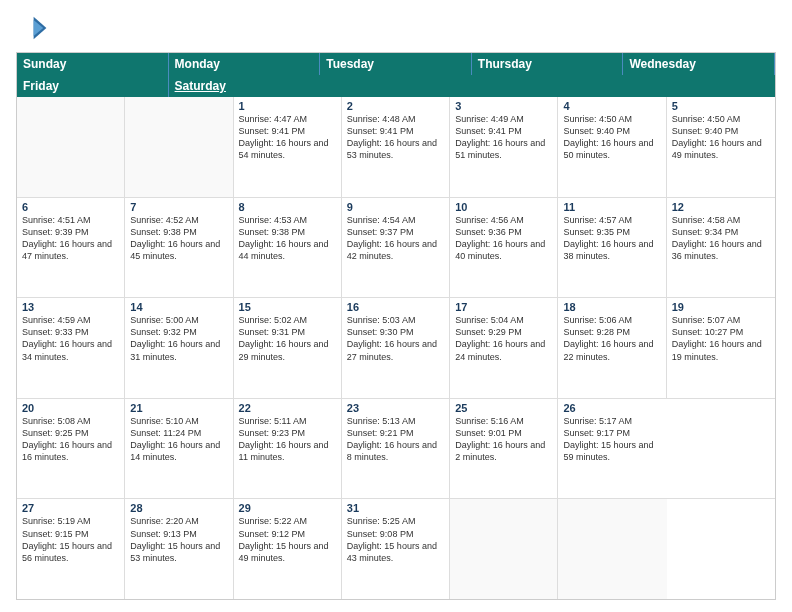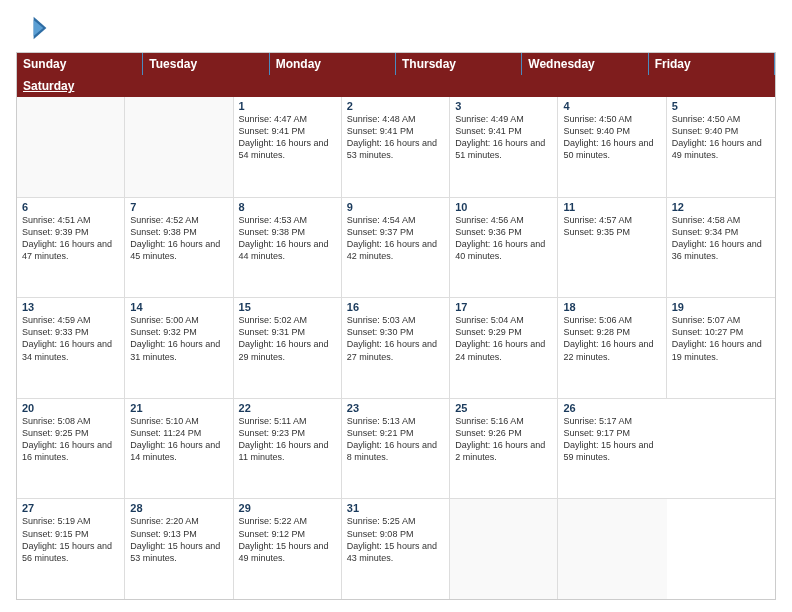--- a/index.html
+++ b/index.html
@@ -56,22 +56,22 @@
       font-weight: normal;
     }
     .calendar {
       flex: 1;
       display: flex;
       flex-direction: column;
       border: 1px solid #ccc;
     }
     .cal-header-row {
       display: grid;
-      grid-template-columns: repeat(6, 1fr);
-      background: #7f1d1d;
+      grid-template-columns: repeat(5, 1fr);
+      background: #0f766e;
     }
     .cal-header-cell {
       color: #fff;
       font-size: 12px;
       font-weight: bold;
       padding: 4px 6px;
       text-align: left;
       border-right: 1px solid #4a8bbf;
     }
     .cal-header-cell:last-child { border-right: none; text-decoration: underline; }
@@ -127,22 +127,22 @@
     </div>
     <div class="title-block">
       <div class="main-title"></div>
       <div class="subtitle"></div>
     </div>
   </div>
 
   <div class="calendar">
     <div class="cal-header-row" id="cal-header">
         <div class="cal-header-cell">Sunday</div>
+        <div class="cal-header-cell">Monday</div>
         <div class="cal-header-cell">Tuesday</div>
-        <div class="cal-header-cell">Monday</div>
         <div class="cal-header-cell">Thursday</div>
         <div class="cal-header-cell">Wednesday</div>
         <div class="cal-header-cell">Friday</div>
         <div class="cal-header-cell">Saturday</div>
       </div>
     <div class="cal-body" id="cal-body">
         <div class="cal-row">
           <div class="cal-cell empty"></div>
           <div class="cal-cell empty"></div>
           <div class="cal-cell">
@@ -204,20 +204,21 @@
           <div class="cal-cell">
         <span class="day-num">10</span>
         <span class="cell-line">Sunrise: 4:56 AM</span>
         <span class="cell-line">Sunset: 9:36 PM</span>
         <span class="cell-line">Daylight: 16 hours and 40 minutes.</span>
       </div>
           <div class="cal-cell">
         <span class="day-num">11</span>
         <span class="cell-line">Sunrise: 4:57 AM</span>
         <span class="cell-line">Sunset: 9:35 PM</span>
+        <span class="cell-line">Daylight: 16 hours and 38 minutes.</span>
       </div>
           <div class="cal-cell">
         <span class="day-num">12</span>
         <span class="cell-line">Sunrise: 4:58 AM</span>
         <span class="cell-line">Sunset: 9:34 PM</span>
         <span class="cell-line">Daylight: 16 hours and 36 minutes.</span>
       </div>
         </div>
         <div class="cal-row">
           <div class="cal-cell">
@@ -284,21 +285,21 @@
       </div>
           <div class="cal-cell">
         <span class="day-num">23</span>
         <span class="cell-line">Sunrise: 5:13 AM</span>
         <span class="cell-line">Sunset: 9:21 PM</span>
         <span class="cell-line">Daylight: 16 hours and 8 minutes.</span>
       </div>
           <div class="cal-cell">
         <span class="day-num">25</span>
         <span class="cell-line">Sunrise: 5:16 AM</span>
-        <span class="cell-line">Sunset: 9:26 PM</span>
+        <span class="cell-line">Sunset: 9:01 PM</span>
         <span class="cell-line">Daylight: 16 hours and 2 minutes.</span>
       </div>
           <div class="cal-cell">
         <span class="day-num">26</span>
         <span class="cell-line">Sunrise: 5:17 AM</span>
         <span class="cell-line">Sunset: 9:17 PM</span>
         <span class="cell-line">Daylight: 15 hours and 59 minutes.</span>
       </div>
         </div>
         <div class="cal-row">

